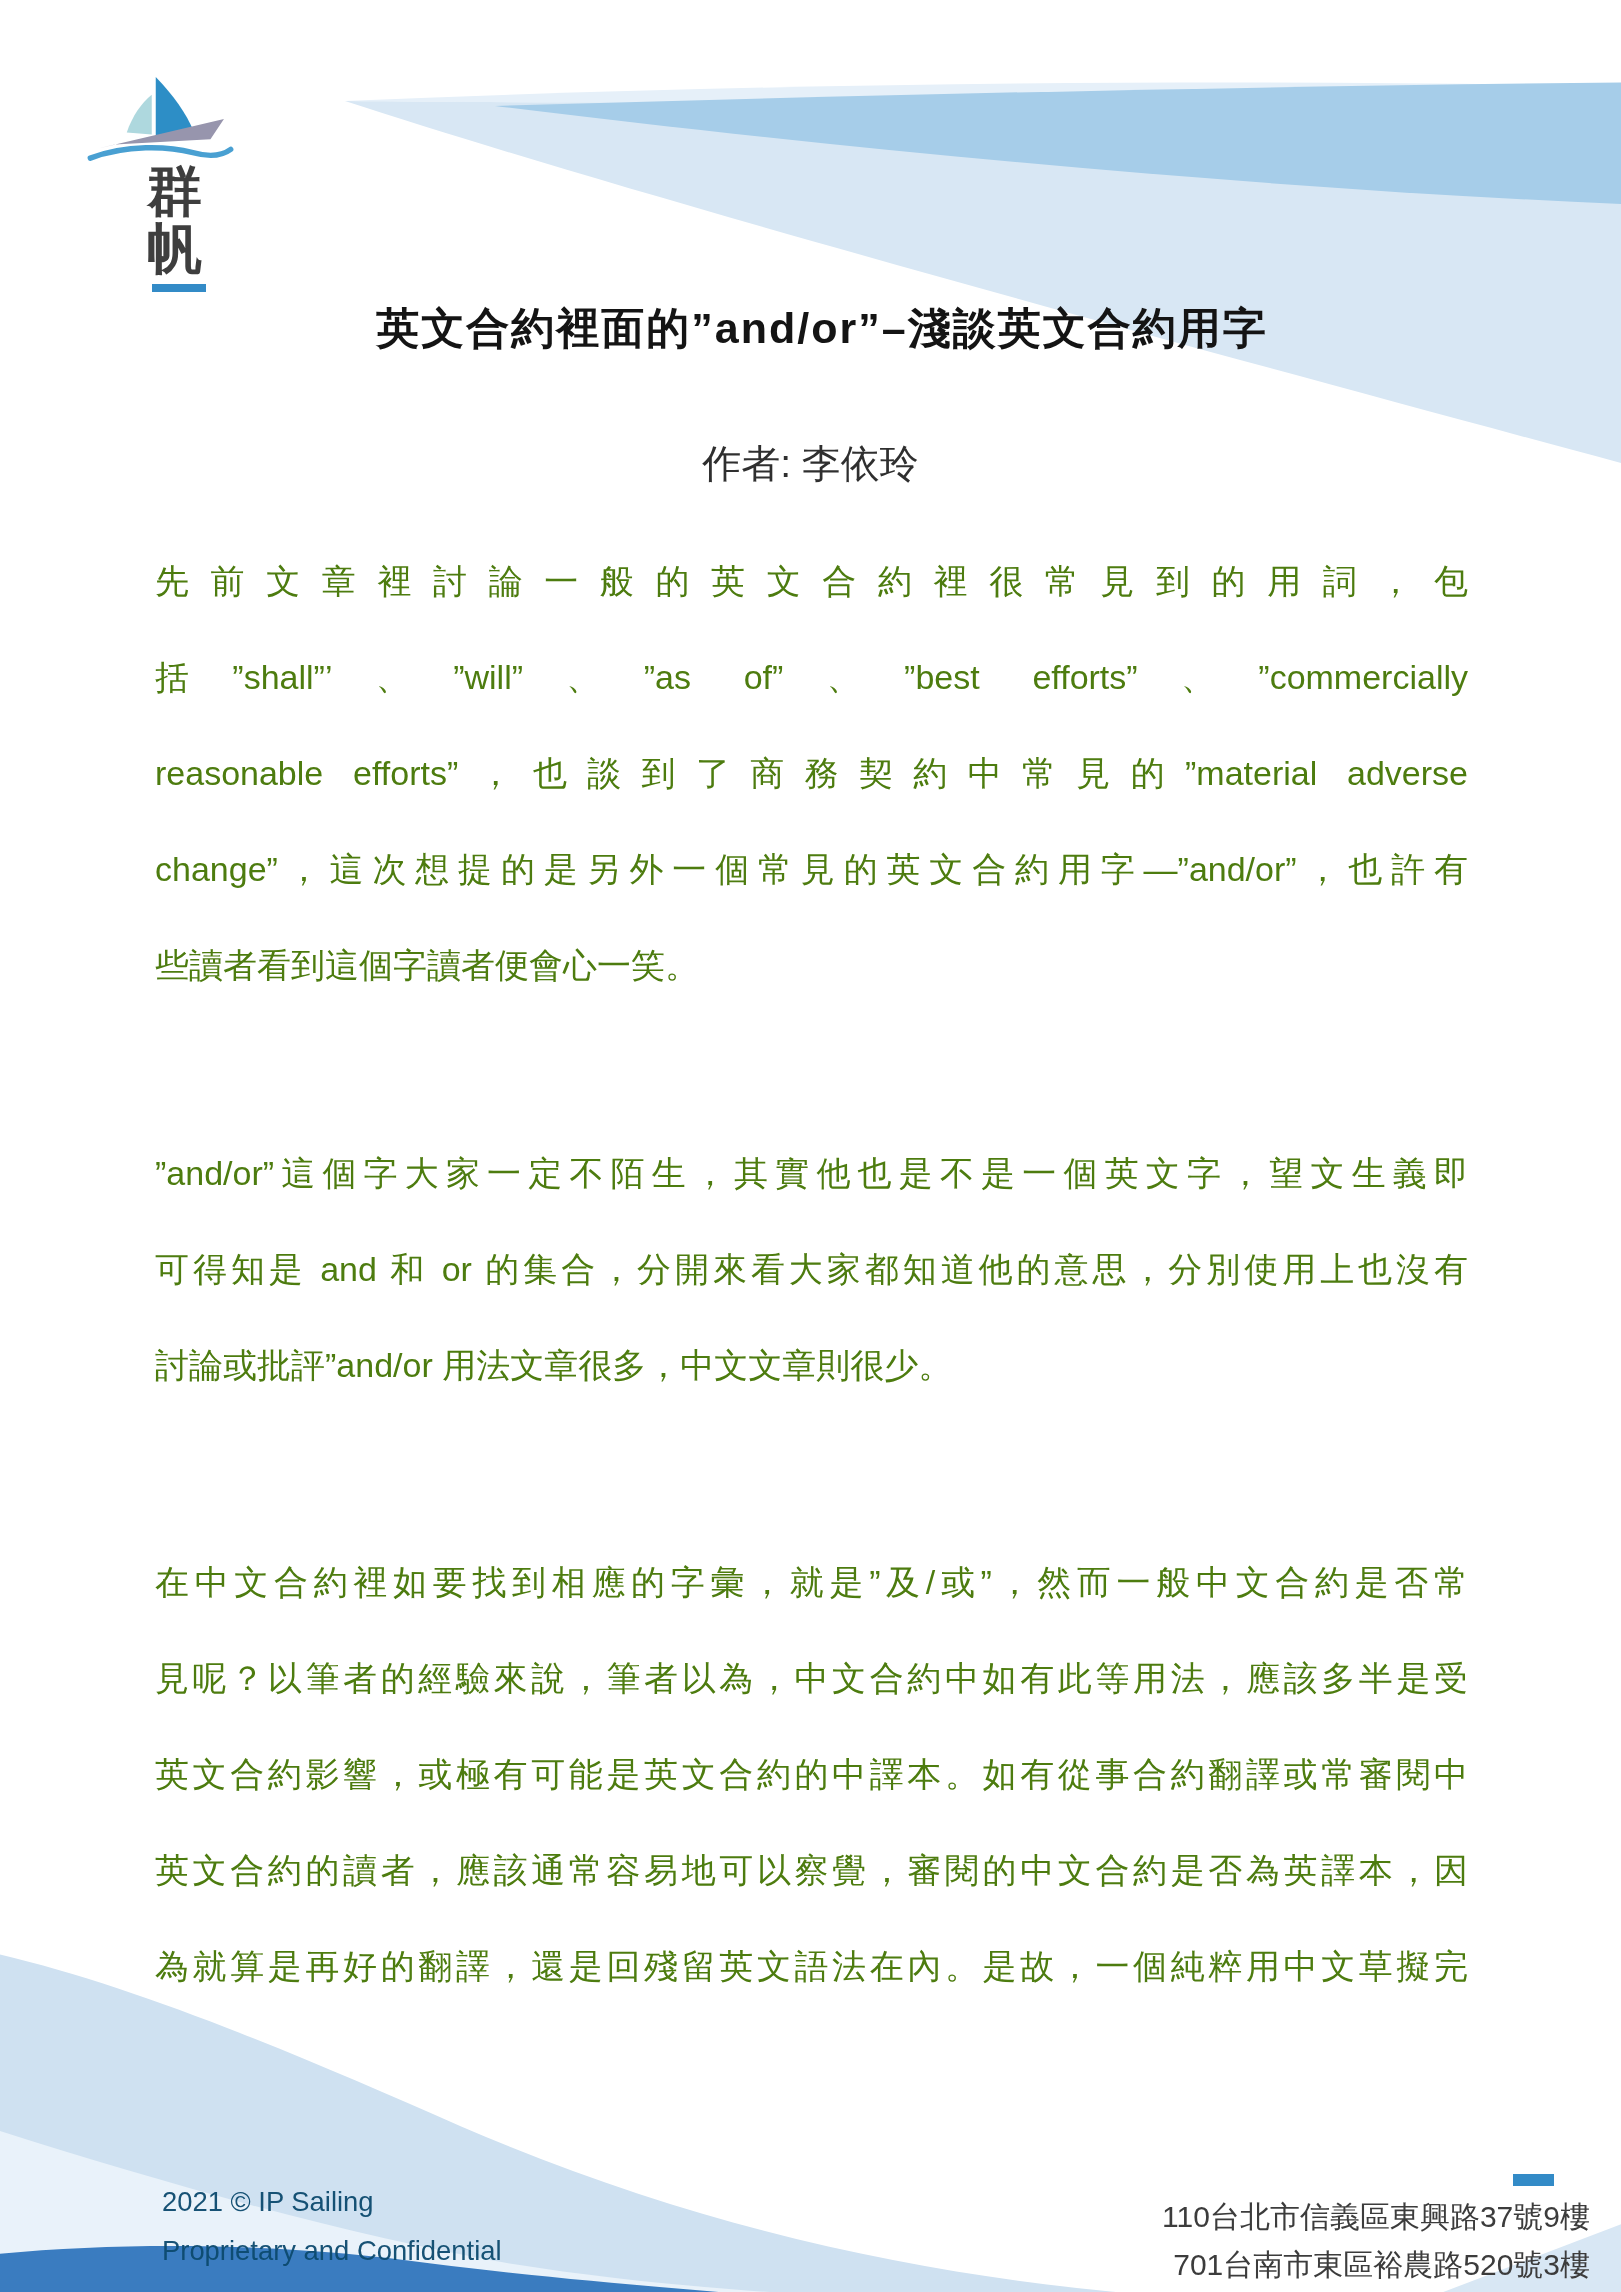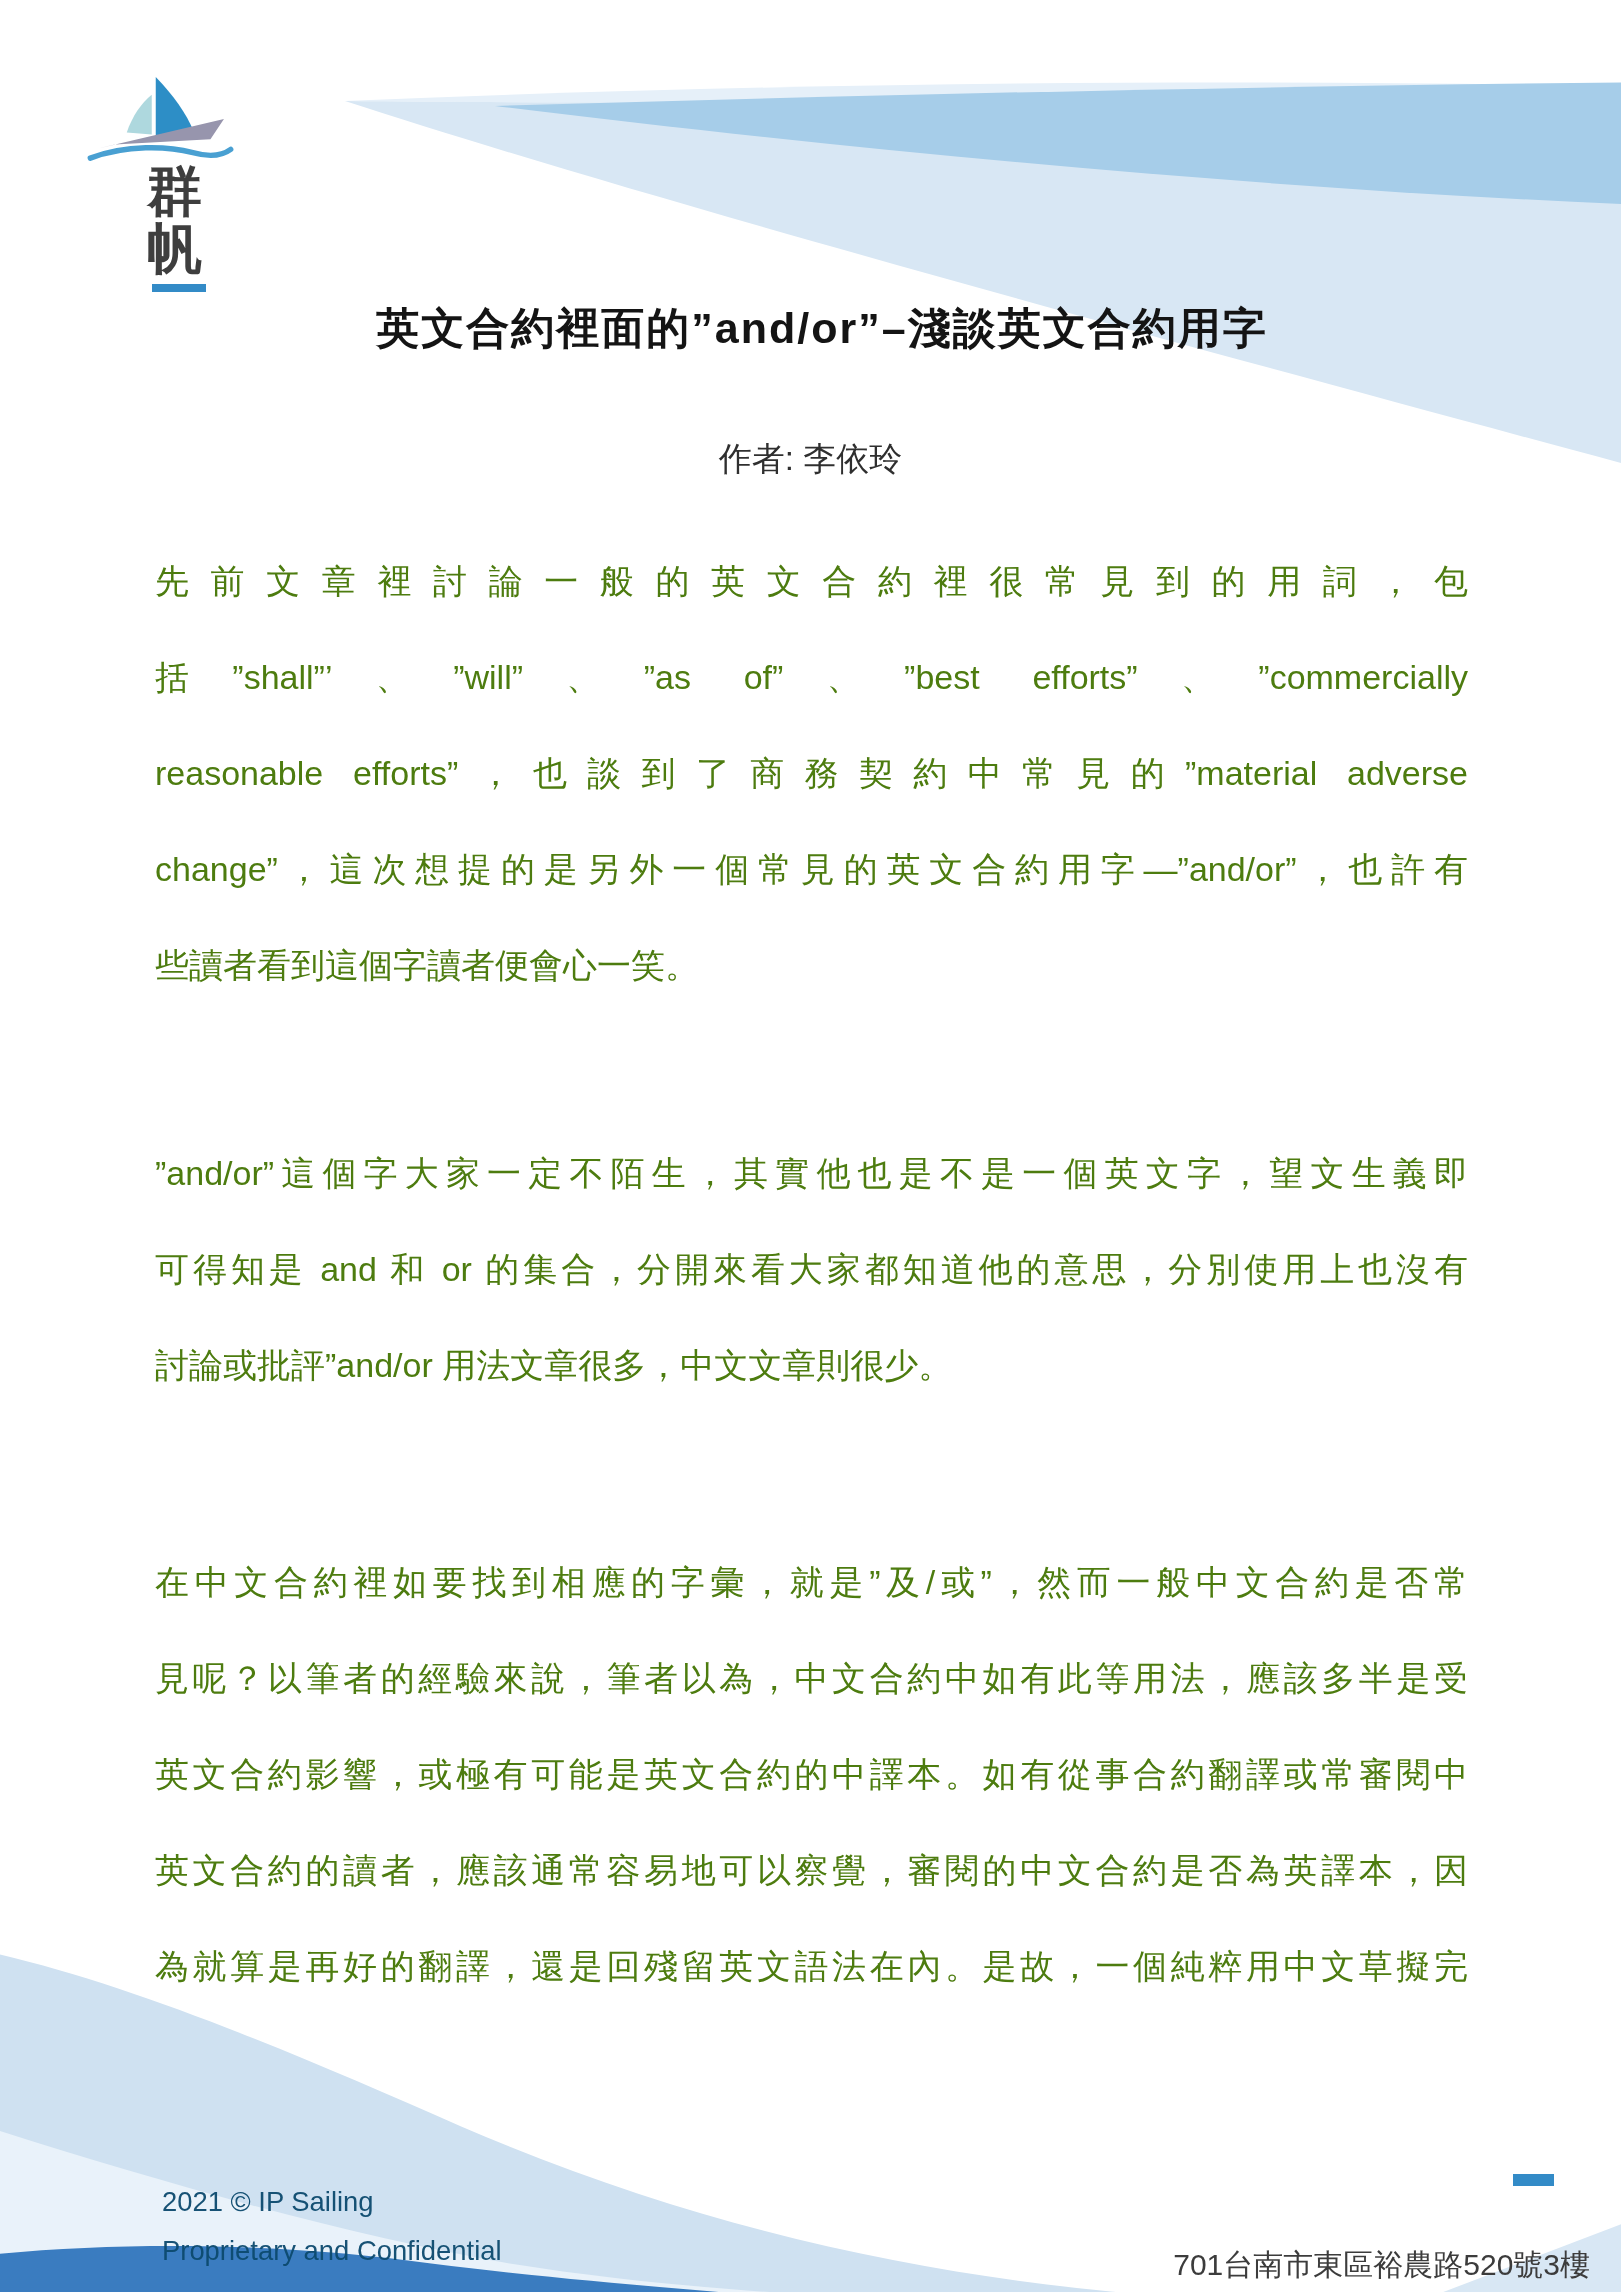--- a/index.html
+++ b/index.html
@@ -8,21 +8,21 @@
   svg{display:block;}
   .deco-top{position:absolute;top:0;left:0;width:1621px;height:510px;}
   .deco-bottom{position:absolute;left:0;top:1930px;width:1621px;height:363px;}
   .logo-boat{position:absolute;left:86px;top:69px;width:149px;height:108px;}
   .brand{position:absolute;left:147px;top:163px;width:63px;font-size:55px;font-weight:700;
          color:#3e3e3e;line-height:57px;word-break:break-all;letter-spacing:3.9px;}
   .brand-underline{position:absolute;left:152px;top:284px;width:54px;height:7.8px;
          background:var(--accent);}
   .title{position:absolute;left:0;right:0;top:300px;text-align:center;font-size:43px;
          font-weight:700;color:#141414;letter-spacing:2px;padding-left:23px;}
-  .author{position:absolute;left:0;right:0;top:437px;text-align:center;font-size:33px;
+  .author{position:absolute;left:0;right:0;top:437px;text-align:center;font-size:39px;
          color:#2f2f2f;}
   .para{position:absolute;left:155px;width:1313px;color:#4d7c0f;font-size:34px;}
   #p1{top:533px;} #p2{top:1125px;} #p3{top:1534px;}
   .bline{line-height:96px;text-align:justify;text-align-last:justify;}
   .bline.last{text-align:left;text-align-last:left;}
   .copyright{position:absolute;left:162px;color:#0c4a6e;font-size:27.4px;opacity:.95;}
   #copy1{top:2186px;} #copy2{top:2235px;}
   .dash-accent{position:absolute;left:1513px;top:2174px;width:41px;height:11.8px;
          background:var(--accent);}
   .addr{position:absolute;right:31px;text-align:right;font-size:30px;color:#3c3c3c;}
@@ -77,16 +77,17 @@
     <div class="bline">見呢？以筆者的經驗來說，筆者以為，中文合約中如有此等用法，應該多半是受</div>
     <div class="bline">英文合約影響，或極有可能是英文合約的中譯本。如有從事合約翻譯或常審閱中</div>
     <div class="bline">英文合約的讀者，應該通常容易地可以察覺，審閱的中文合約是否為英譯本，因</div>
     <div class="bline">為就算是再好的翻譯，還是回殘留英文語法在內。是故，一個純粹用中文草擬完</div>
   </div>
 
   <div class="copyright" id="copy1">2021 © IP Sailing</div>
   <div class="copyright" id="copy2">Proprietary and Confidential</div>
 
   <div class="dash-accent"></div>
+  <div class="addr" id="addr1">110台北市信義區東興路37號9樓</div>
   <div class="addr" id="addr2">701台南市東區裕農路520號3樓</div>
 
 </div>
 
 
 </body></html>

